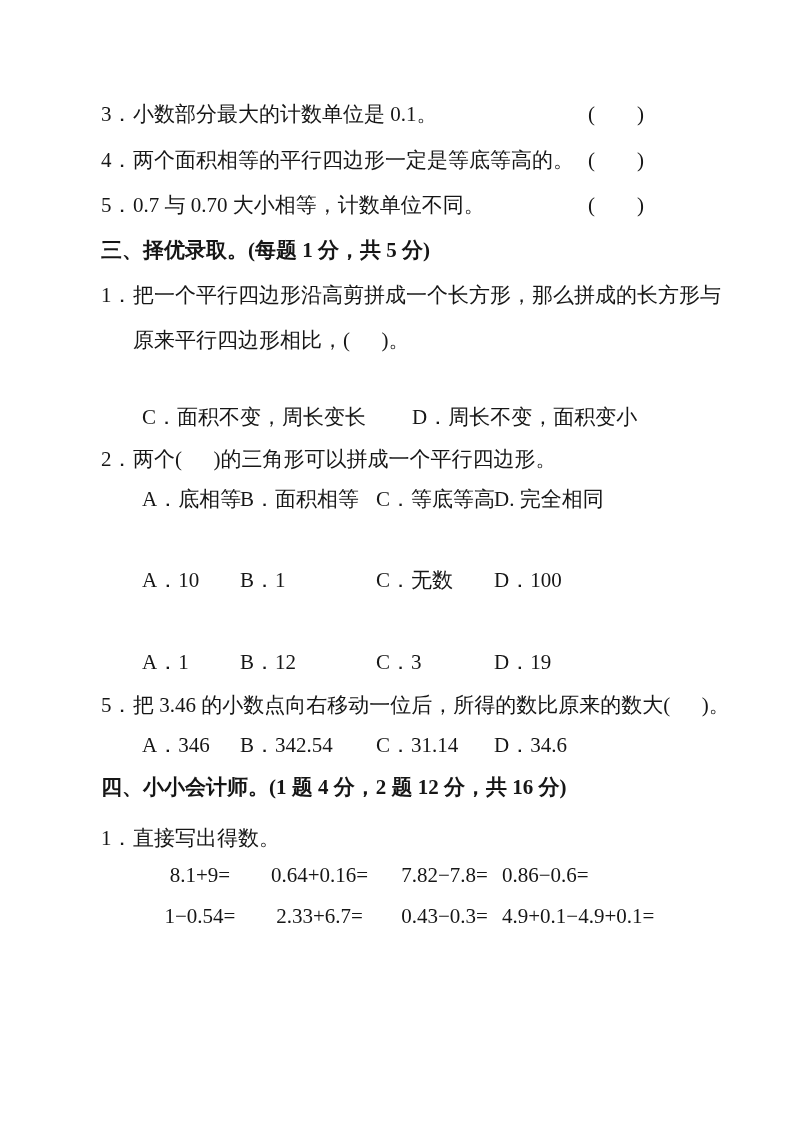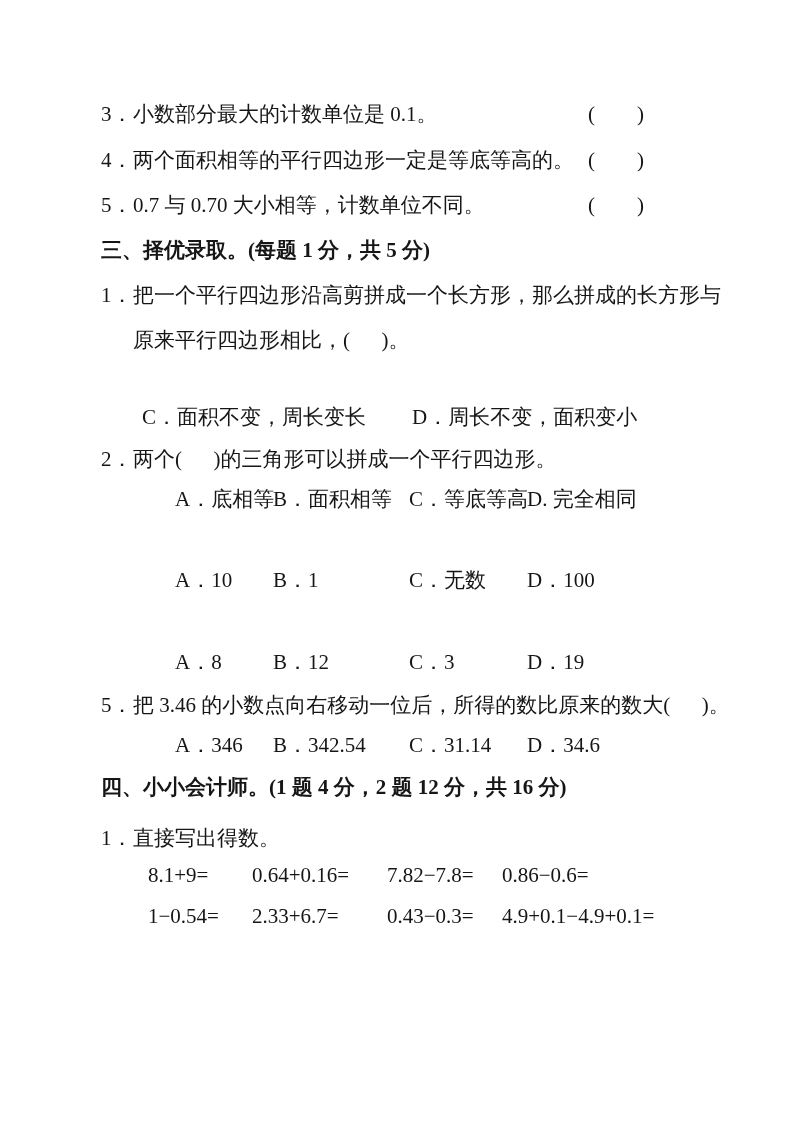--- a/index.html
+++ b/index.html
@@ -19,25 +19,25 @@
     white-space:nowrap;
   }
   .row .num{display:inline-block;width:32px;white-space:pre;}
   .row .txt{white-space:pre;}
   .cont{padding-left:133px;}
   .heading{font-weight:bold;}
   .bracket{position:absolute;left:588px;top:0;white-space:pre;}
   .opts{padding-left:142px;}
   .opt{display:inline-block;white-space:pre;}
   .opts2 .opt:nth-child(1){width:270px;}
-  .opts4 .opt:nth-child(1){width:98px;margin-left:33px;}
+  .opts4 .opt:nth-child(1){width:98px;}
   .opts4 .opt:nth-child(2){width:112px;}
   .opts4 .opt:nth-child(3){width:118px;margin-left:24px;}
   .calc{padding-left:148px;}
-  .exp{display:inline-block;white-space:pre;}
+  .exp{display:inline-block;white-space:pre;text-align:center;}
   .calc .exp:nth-child(1){width:104px;}
   .calc .exp:nth-child(2){width:135px;}
   .calc .exp:nth-child(3){width:115px;}
 </style>
 </head>
 <body>
 
 <div class="page">
 
   <div class="row" style="top:101px"><span class="num">3．</span><span class="txt">小数部分最大的计数单位是 0.1。</span><span class="bracket">(        )</span></div>
@@ -50,21 +50,21 @@
 
   <div class="row" style="top:282px"><span class="num">1．</span><span class="txt">把一个平行四边形沿高剪拼成一个长方形，那么拼成的长方形与</span></div>
   <div class="row cont" style="top:327px"><span class="txt">原来平行四边形相比，(      )。</span></div>
   <div class="row opts opts2" style="top:404px"><span class="opt">C．面积不变，周长变长</span><span class="opt">D．周长不变，面积变小</span></div>
 
   <div class="row" style="top:446px"><span class="num">2．</span><span class="txt">两个(      )的三角形可以拼成一个平行四边形。</span></div>
   <div class="row opts opts4" style="top:486px"><span class="opt">A．底相等</span><span class="opt">B．面积相等</span><span class="opt">C．等底等高</span><span class="opt">D. 完全相同</span></div>
 
   <div class="row opts opts4" style="top:567px"><span class="opt">A．10</span><span class="opt">B．1</span><span class="opt">C．无数</span><span class="opt">D．100</span></div>
 
-  <div class="row opts opts4" style="top:649px"><span class="opt">A．8</span><span class="opt">B．12</span><span class="opt">C．3</span><span class="opt">D．19</span></div>
+  <div class="row opts opts4" style="top:649px"><span class="opt">A．1</span><span class="opt">B．12</span><span class="opt">C．3</span><span class="opt">D．19</span></div>
 
   <div class="row" style="top:692px"><span class="num">5．</span><span class="txt">把 3.46 的小数点向右移动一位后，所得的数比原来的数大(      )。</span></div>
   <div class="row opts opts4" style="top:732px"><span class="opt">A．346</span><span class="opt">B．342.54</span><span class="opt">C．31.14</span><span class="opt">D．34.6</span></div>
 
   <div class="row heading" style="top:774px"><span class="txt">四、小小会计师。(1 题 4 分，2 题 12 分，共 16 分)</span></div>
 
   <div class="row" style="top:825px"><span class="num">1．</span><span class="txt">直接写出得数。</span></div>
 
   <div class="row calc" style="top:862px"><span class="exp">8.1+9=</span><span class="exp">0.64+0.16=</span><span class="exp">7.82−7.8=</span><span class="exp">0.86−0.6=</span></div>
 

